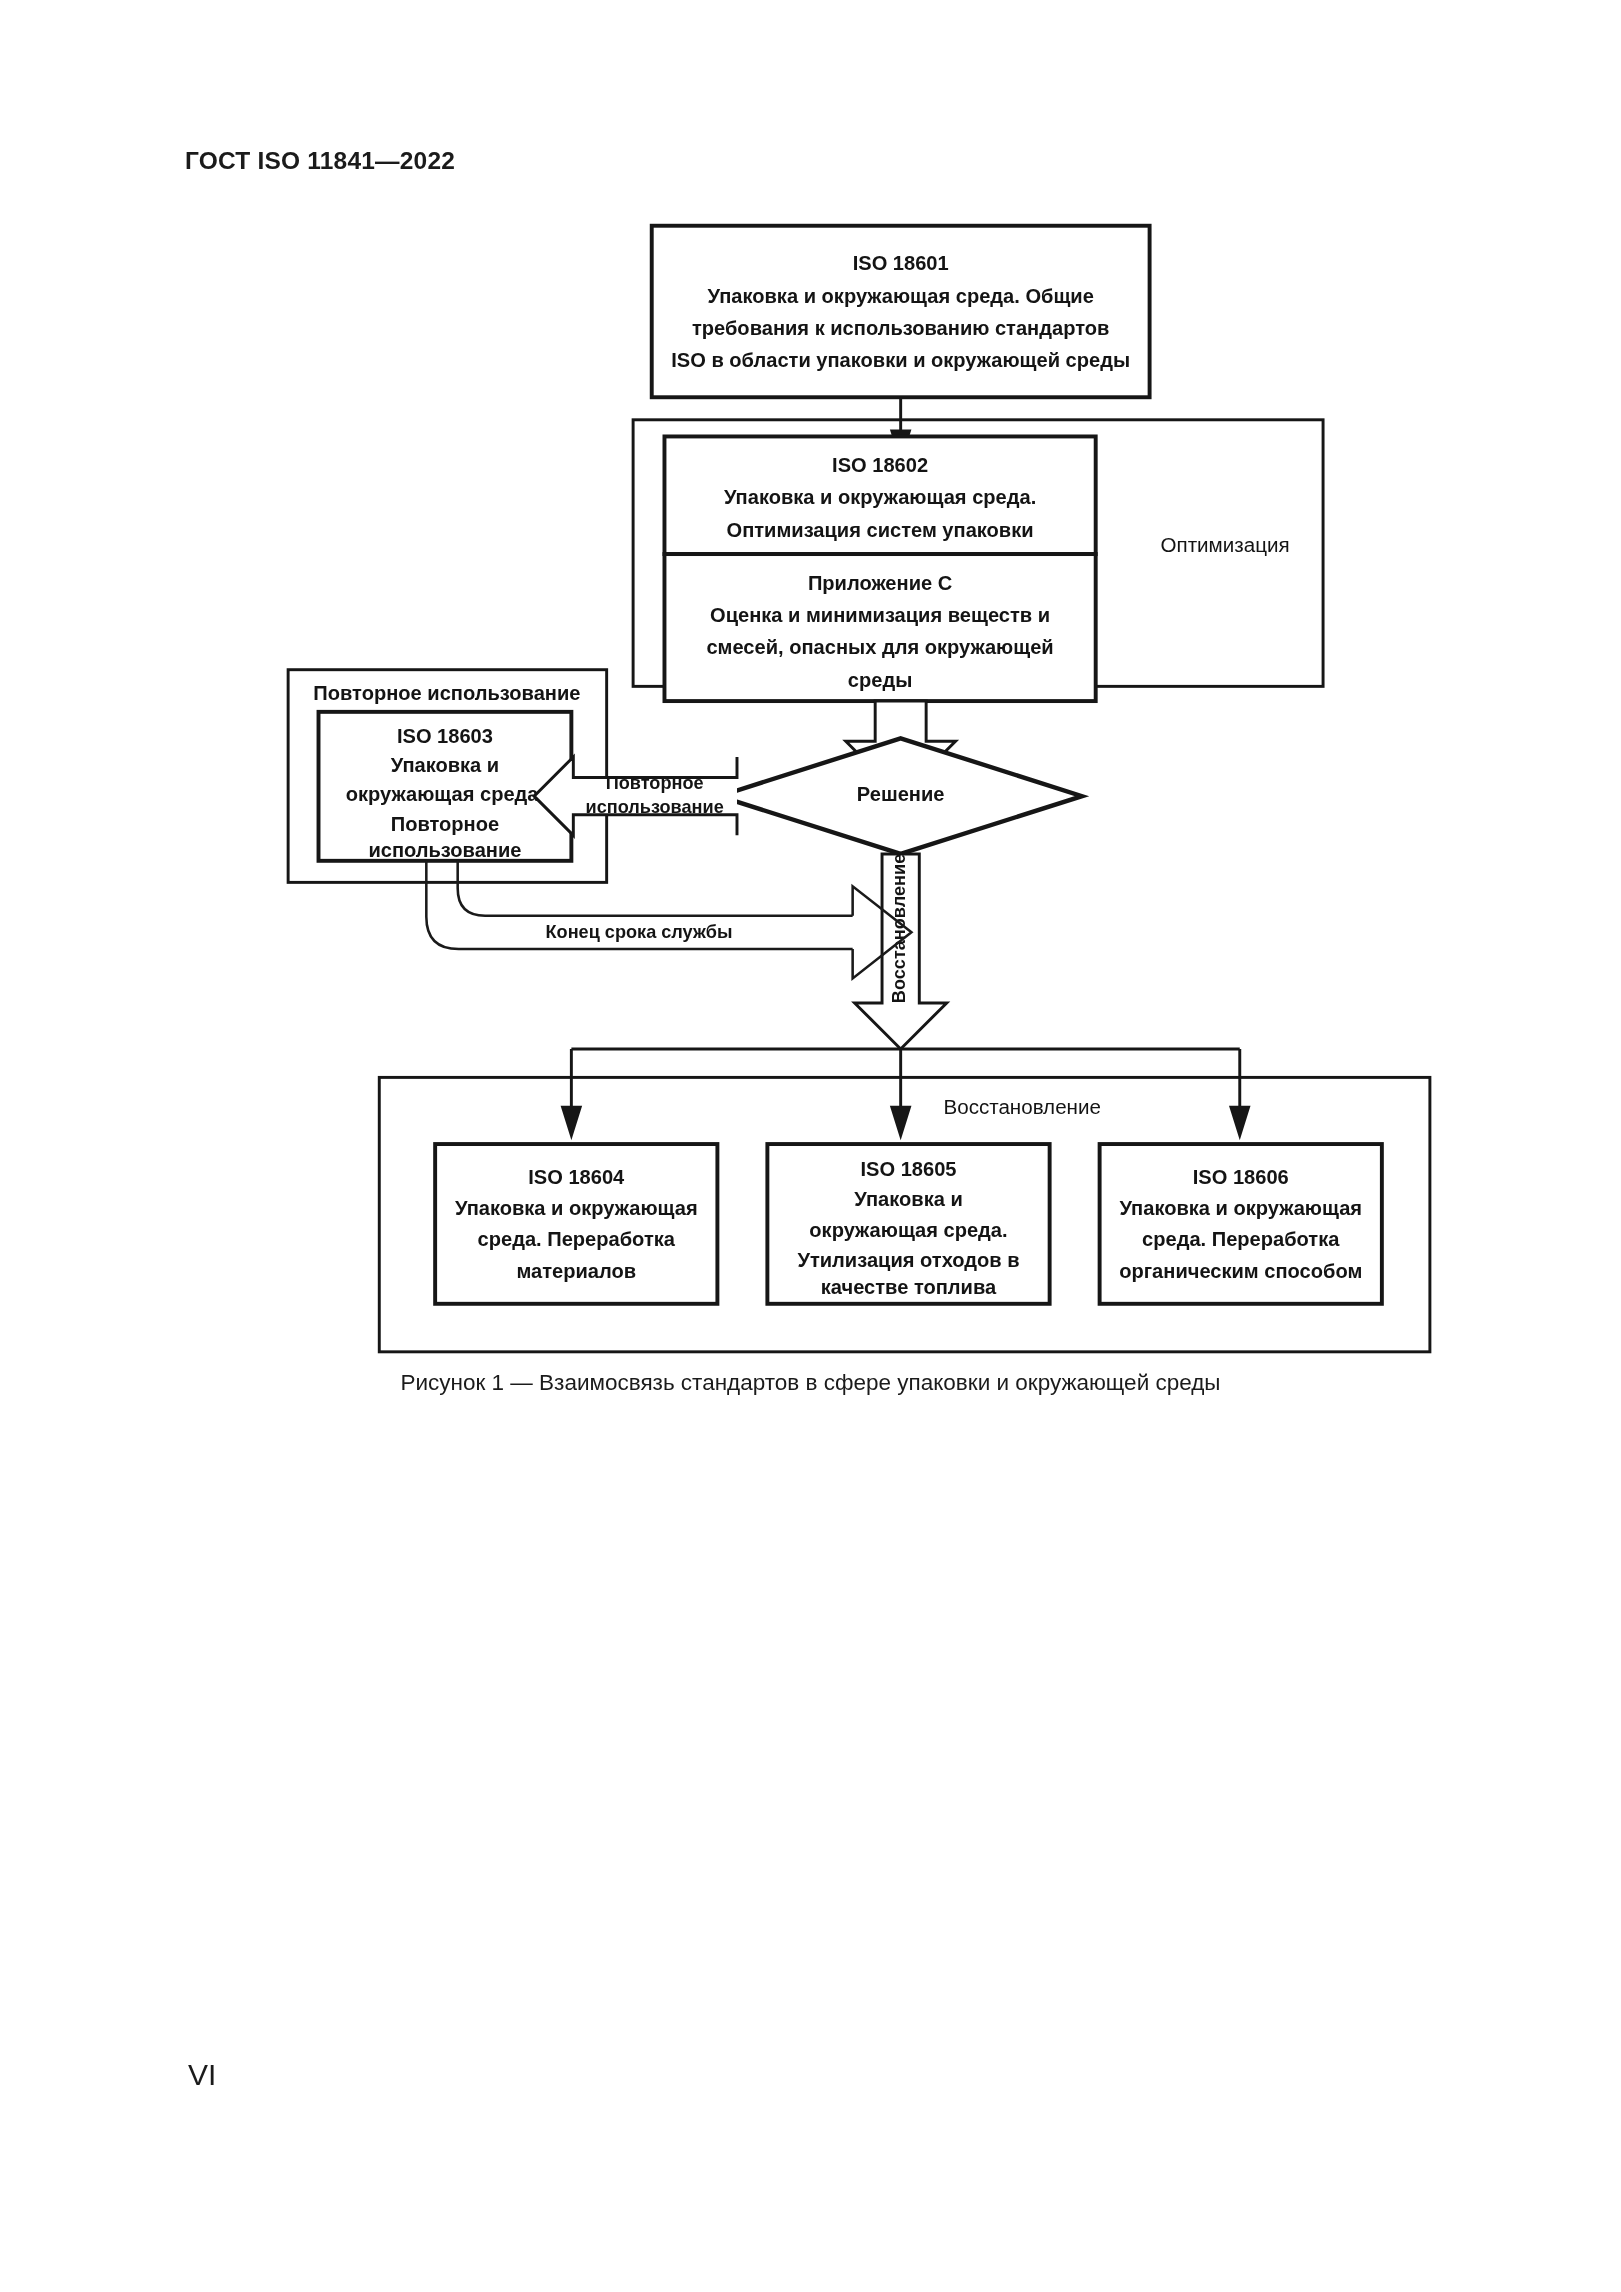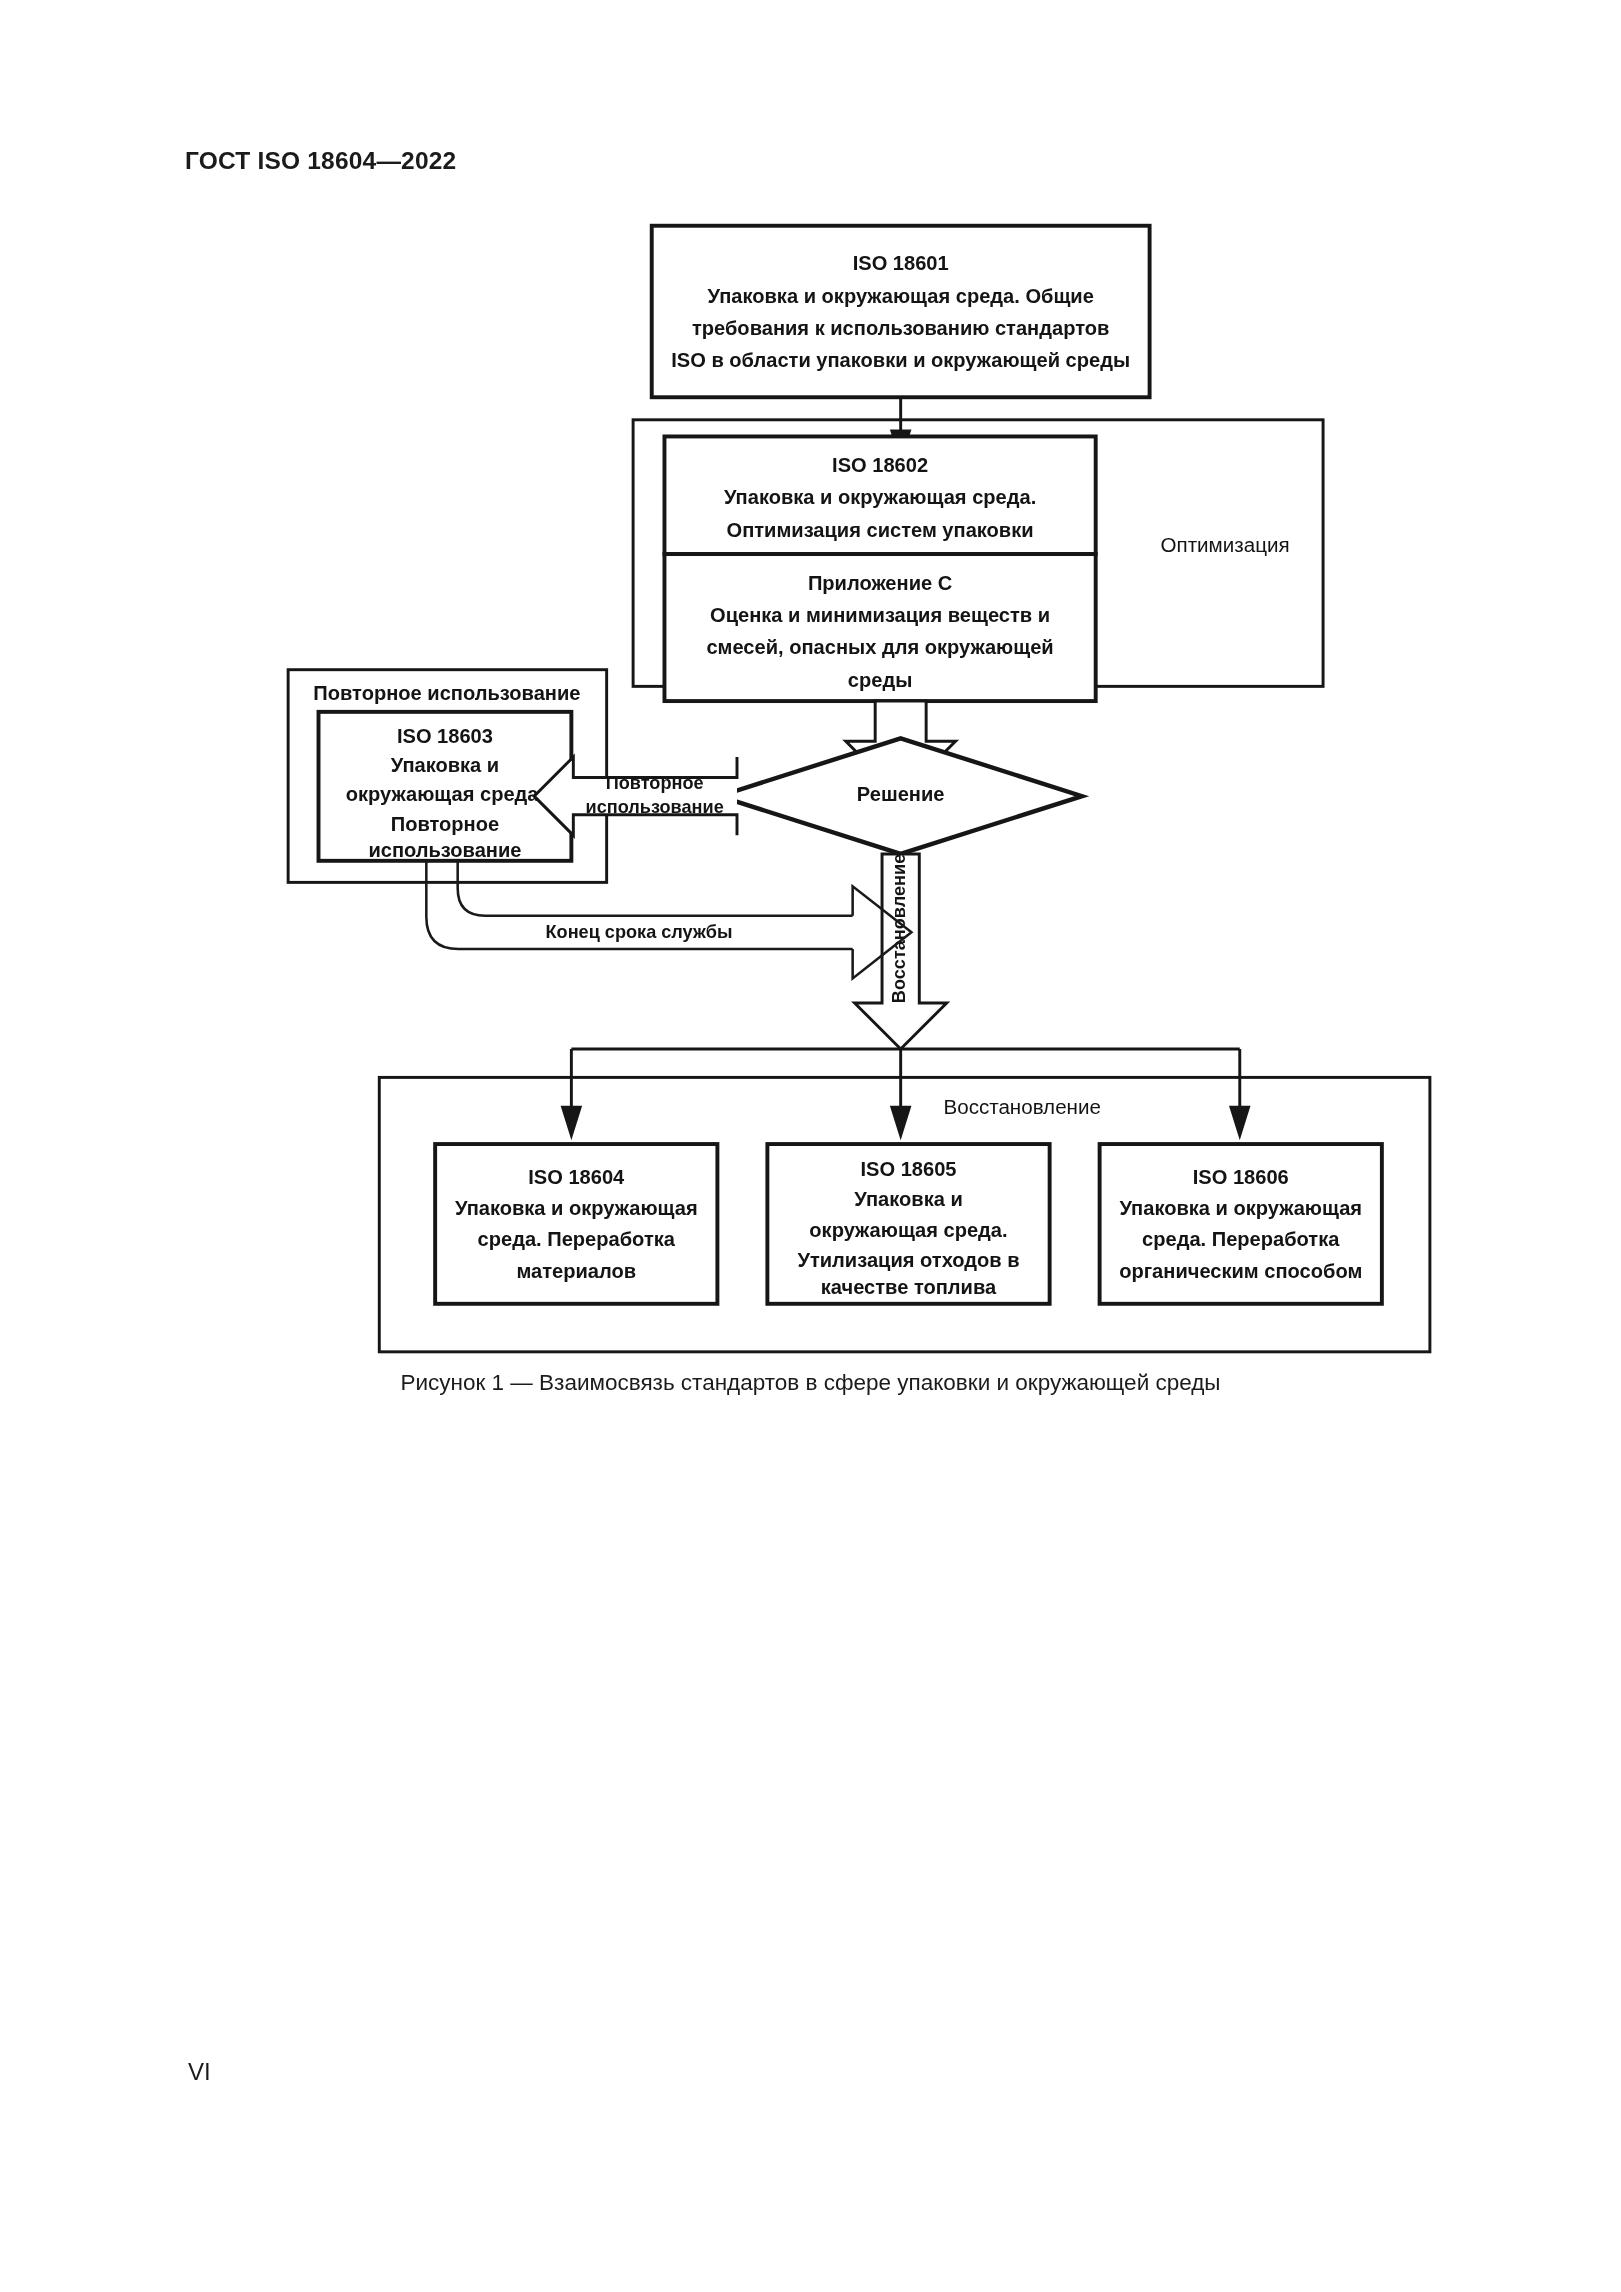--- a/index.html
+++ b/index.html
@@ -23,21 +23,21 @@
     top: 147px;
     font-size: 24.5px;
     font-weight: bold;
     letter-spacing: 0.2px;
     white-space: nowrap;
   }
   .page-number {
     position: absolute;
     left: 188px;
     top: 2058px;
-    font-size: 24px;
+    font-size: 30px;
     font-weight: normal;
   }
   .figure-caption {
     position: absolute;
     left: 0;
     top: 1370px;
     width: 1621px;
     text-align: center;
     font-size: 22.5px;
   }
@@ -109,21 +109,21 @@
     stroke-width: 4.5;
   }
   .solidhead {
     fill: #161616;
     stroke: none;
   }
 </style>
 </head>
 <body>
 
-<div class="page-header">ГОСТ ISO 18604—2022</div>
+<div class="page-header">ГОСТ ISO 11841—2022</div>
 
 <div id="figure">
   <svg viewBox="0 0 1654 2339" xmlns="http://www.w3.org/2000/svg">
 
     <g>
       <rect class="box" x="665" y="230" width="508" height="175"></rect>
       <text class="t" x="919" y="270">ISO 18601</text>
       <text class="t" x="919" y="303">Упаковка и окружающая среда. Общие</text>
       <text class="t" x="919" y="336">требования к использованию стандартов</text>
       <text class="t" x="919" y="369">ISO в области упаковки и окружающей среды</text>

